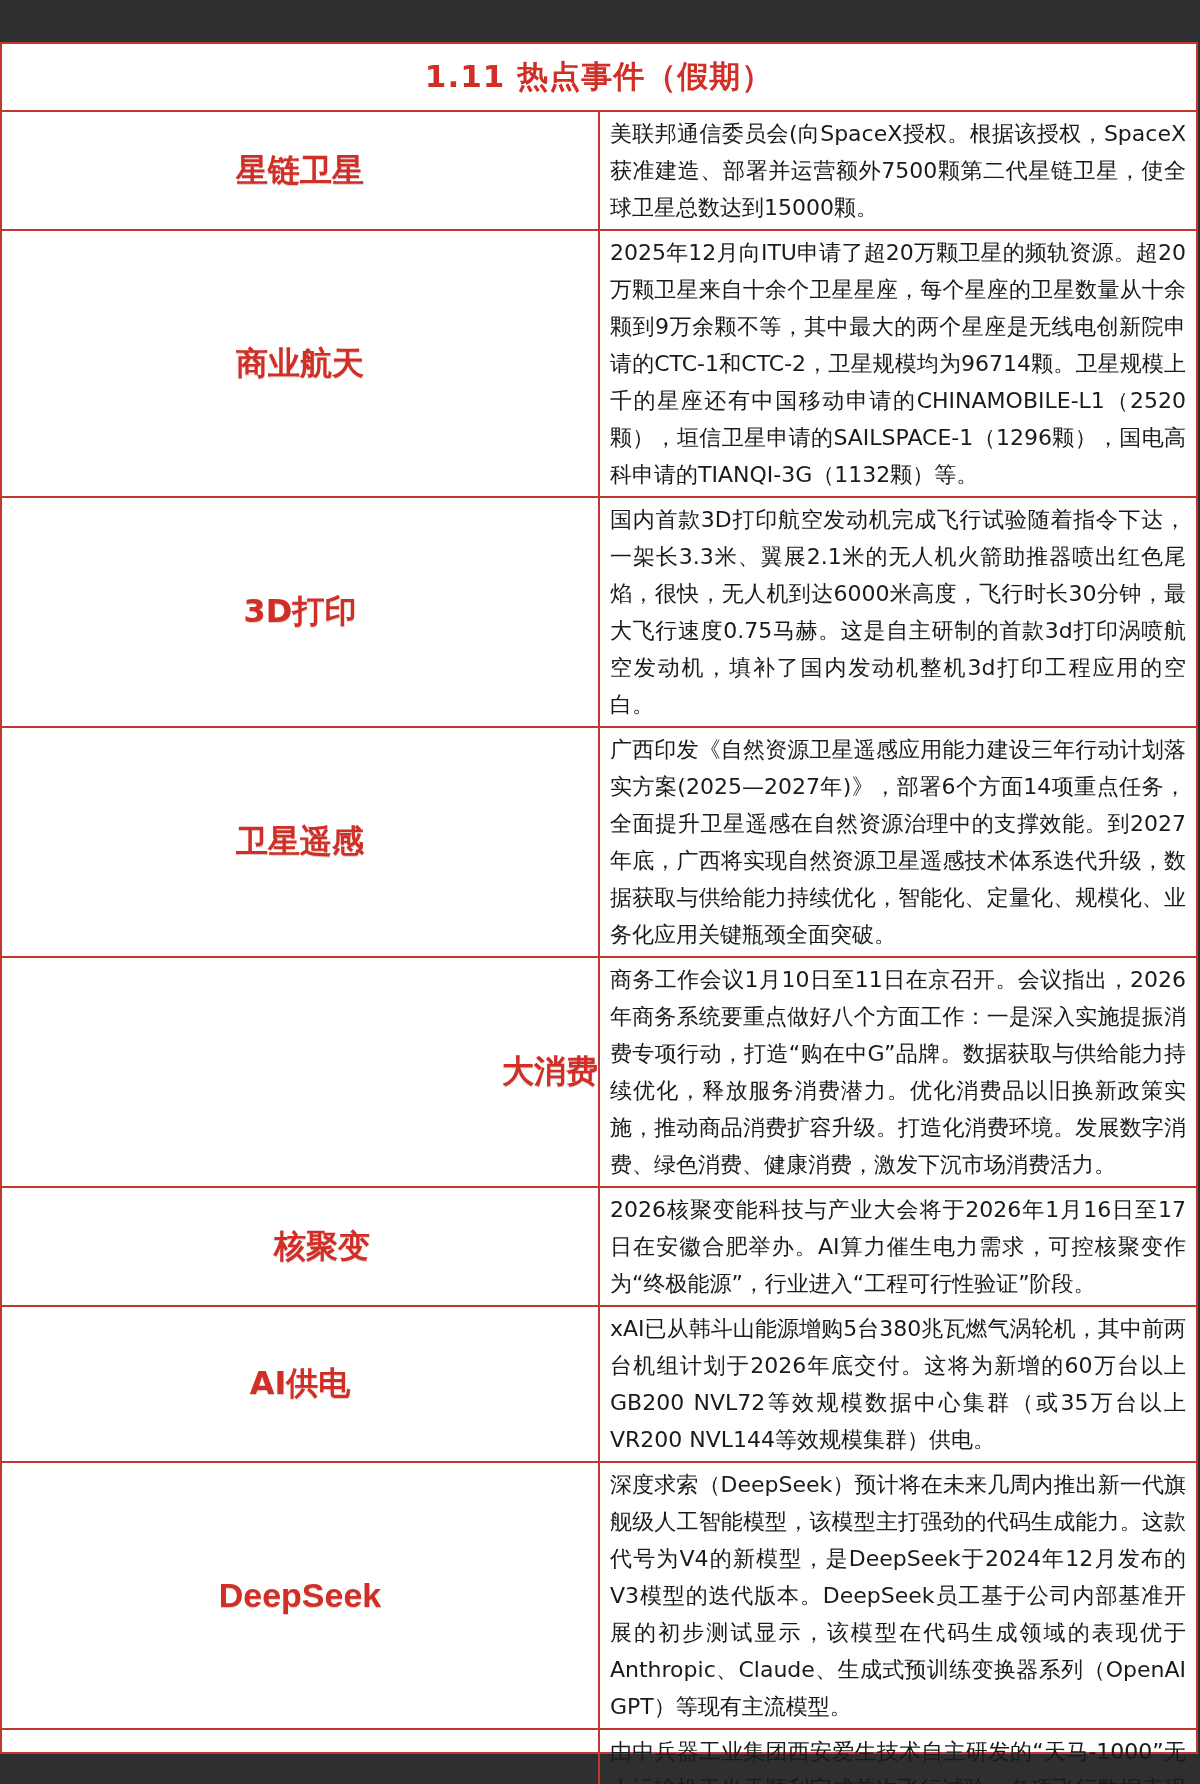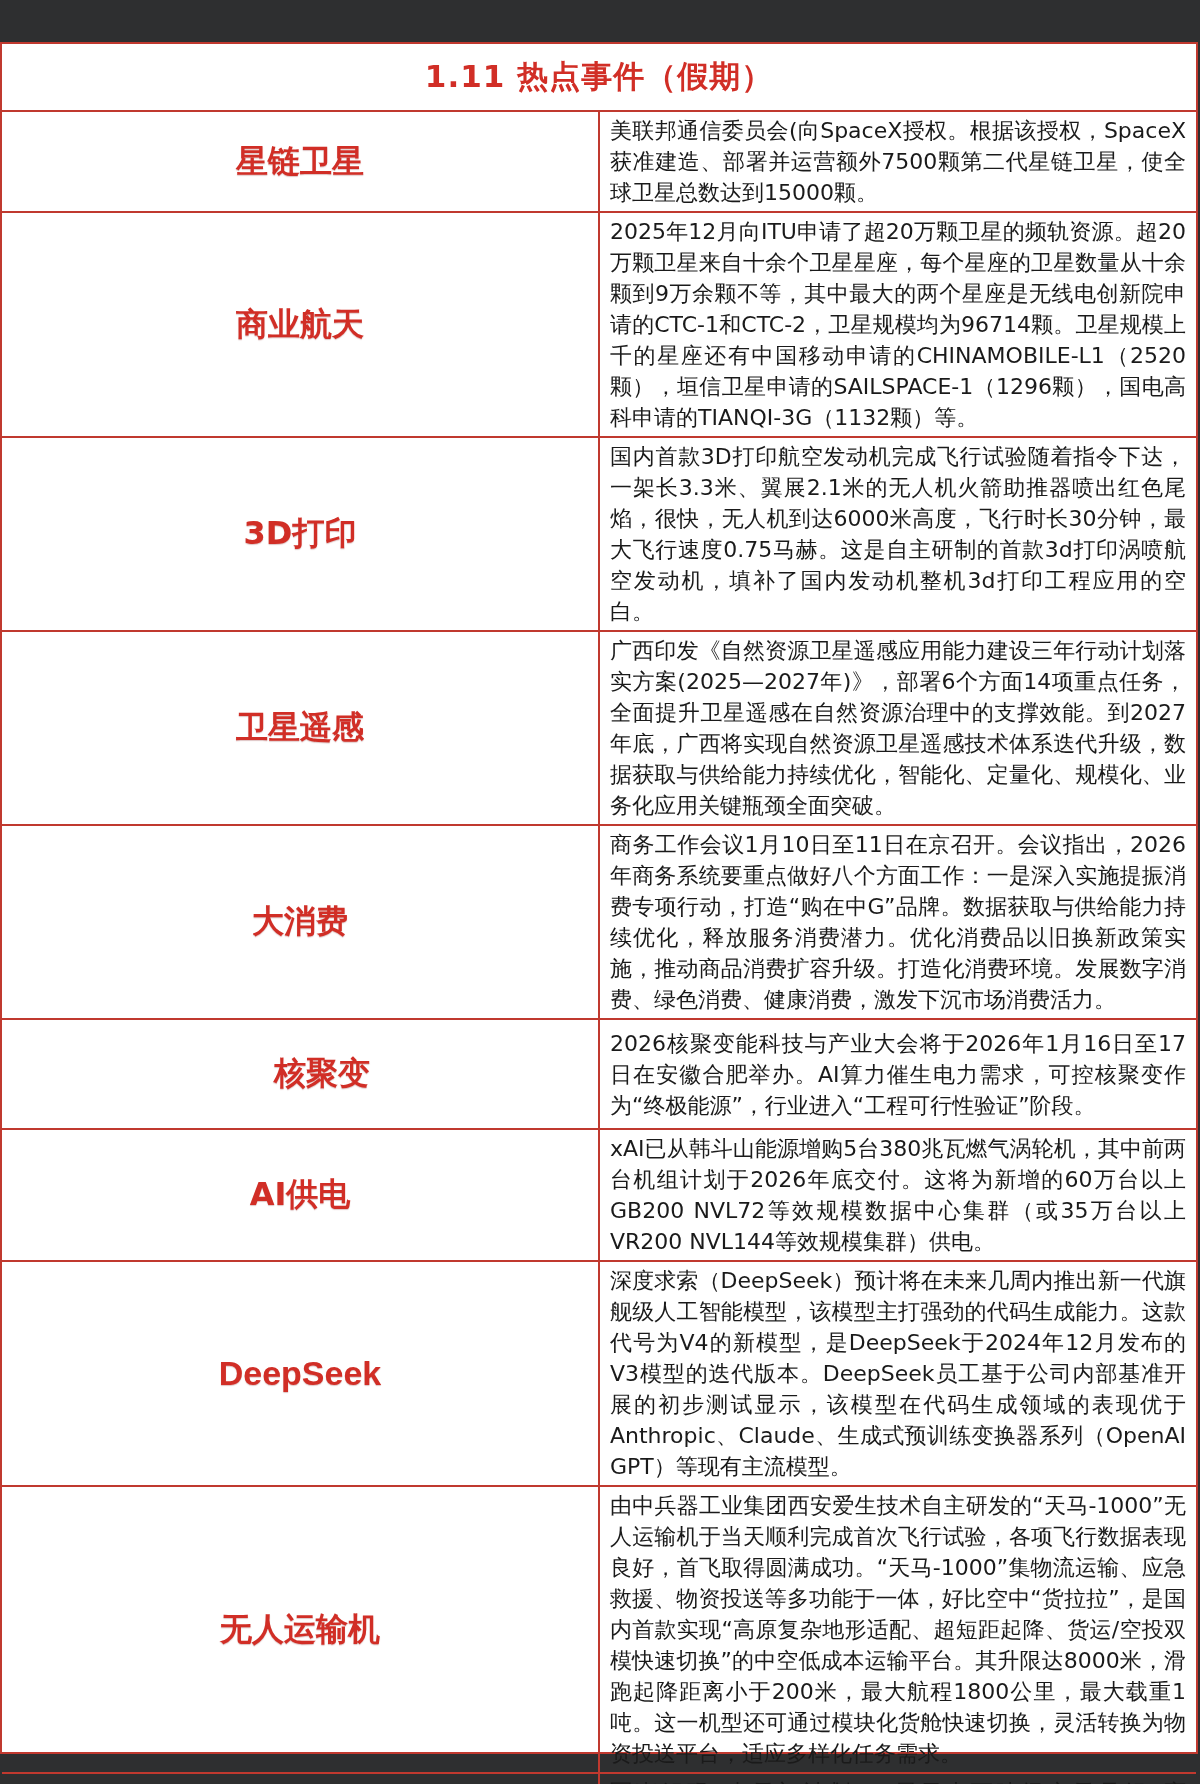--- a/index.html
+++ b/index.html
@@ -55,21 +55,21 @@
     border-left: none !important;
   }
   td.cat.latin {
     font-family: "Liberation Sans", "DejaVu Sans", sans-serif;
     font-size: 34px;
     margin-top: 23px;
   }
   td.desc {
     color: #1a1a1a;
     font-size: 22px;
-    line-height: 31px;
+    line-height: 37px;
     padding: 3px 10px 3px 10px !important;
     text-align: justify;
     border-right: none !important;
   }
   tr:last-child td { border-bottom: none; }
 </style>
 </head>
 <body>
 
 <div class="sheet">
@@ -88,21 +88,21 @@
       </tr>
       <tr>
         <td class="cat" style="height: 137px;">3D打印</td>
         <td class="desc" style="height: 137px;">国内首款3D打印航空发动机完成飞行试验随着指令下达，一架长3.3米、翼展2.1米的无人机火箭助推器喷出红色尾焰，很快，无人机到达6000米高度，飞行时长30分钟，最大飞行速度0.75马赫。这是自主研制的首款3d打印涡喷航空发动机，填补了国内发动机整机3d打印工程应用的空白。</td>
       </tr>
       <tr>
         <td class="cat" style="height: 169px; text-align: center;">卫星遥感</td>
         <td class="desc" style="height: 169px;">广西印发《自然资源卫星遥感应用能力建设三年行动计划落实方案(2025—2027年)》，部署6个方面14项重点任务，全面提升卫星遥感在自然资源治理中的支撑效能。到2027年底，广西将实现自然资源卫星遥感技术体系迭代升级，数据获取与供给能力持续优化，智能化、定量化、规模化、业务化应用关键瓶颈全面突破。</td>
       </tr>
       <tr>
-        <td class="cat" style="height: 170px;">大消费</td>
+        <td class="cat" style="height: 170px; text-align: right;">大消费</td>
         <td class="desc" style="height: 170px;">商务工作会议1月10日至11日在京召开。会议指出，2026年商务系统要重点做好八个方面工作：一是深入实施提振消费专项行动，打造“购在中G”品牌。数据获取与供给能力持续优化，释放服务消费潜力。优化消费品以旧换新政策实施，推动商品消费扩容升级。打造化消费环境。发展数字消费、绿色消费、健康消费，激发下沉市场消费活力。</td>
       </tr>
       <tr>
         <td class="cat" style="height: 102px; padding-left: 44px;">核聚变</td>
         <td class="desc" style="height: 102px;">2026核聚变能科技与产业大会将于2026年1月16日至17日在安徽合肥举办。AI算力催生电力需求，可控核聚变作为“终极能源”，行业进入“工程可行性验证”阶段。</td>
       </tr>
       <tr>
         <td class="cat" style="height: 104px;">AI供电</td>
         <td class="desc" style="height: 104px;">xAI已从韩斗山能源增购5台380兆瓦燃气涡轮机，其中前两台机组计划于2026年底交付。这将为新增的60万台以上GB200 NVL72等效规模数据中心集群（或35万台以上VR200 NVL144等效规模集群）供电。</td>
       </tr>

